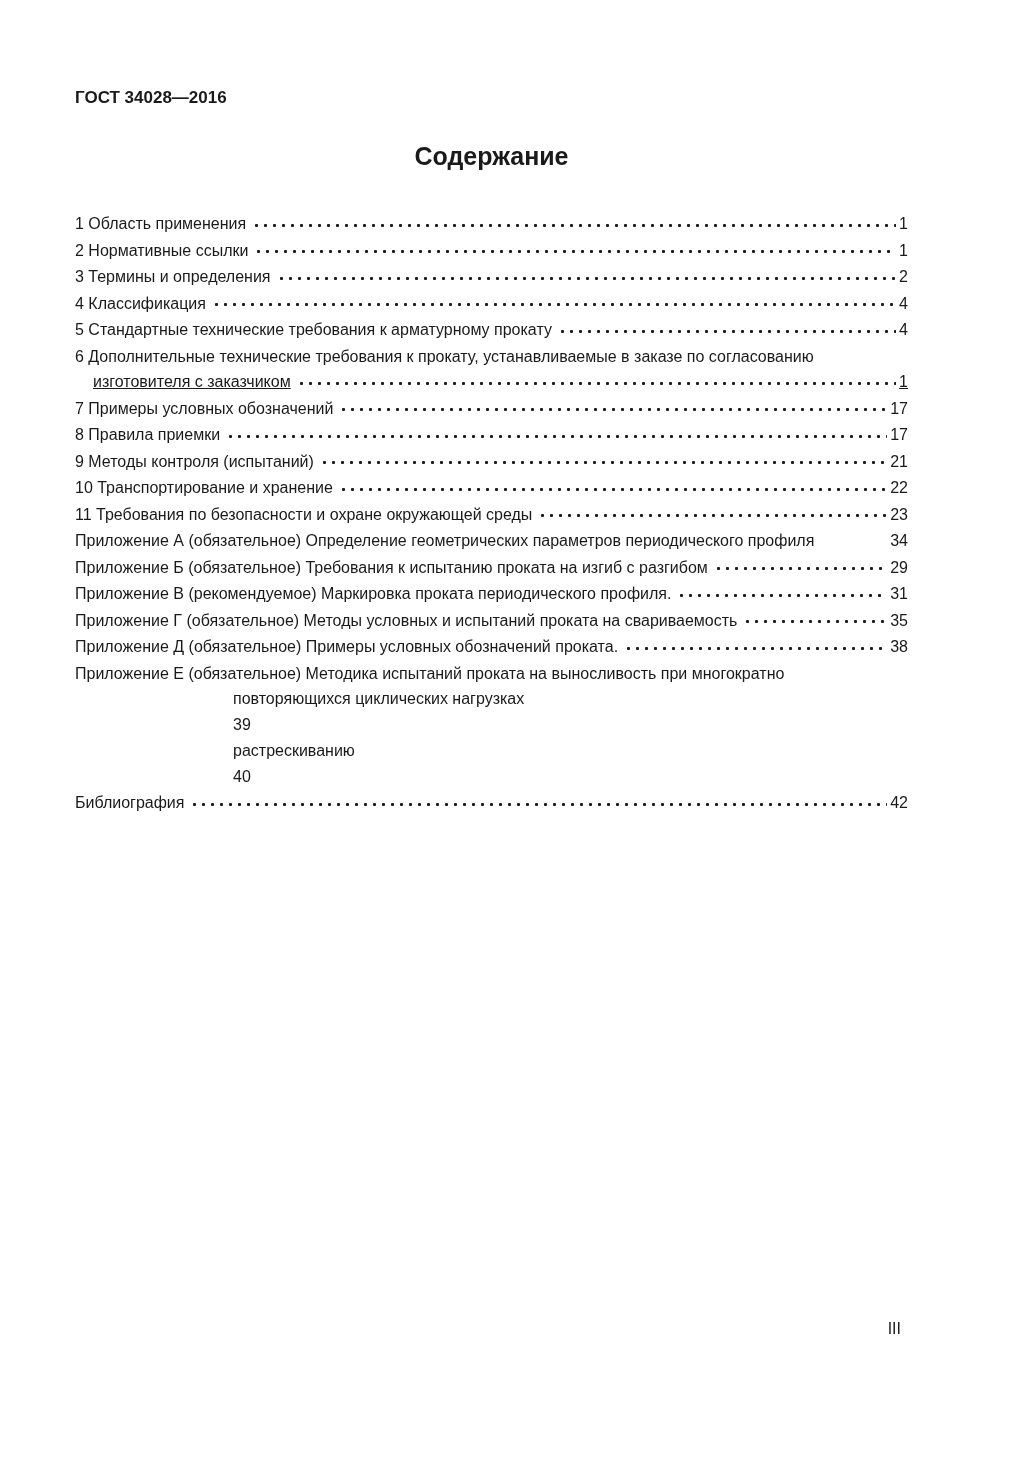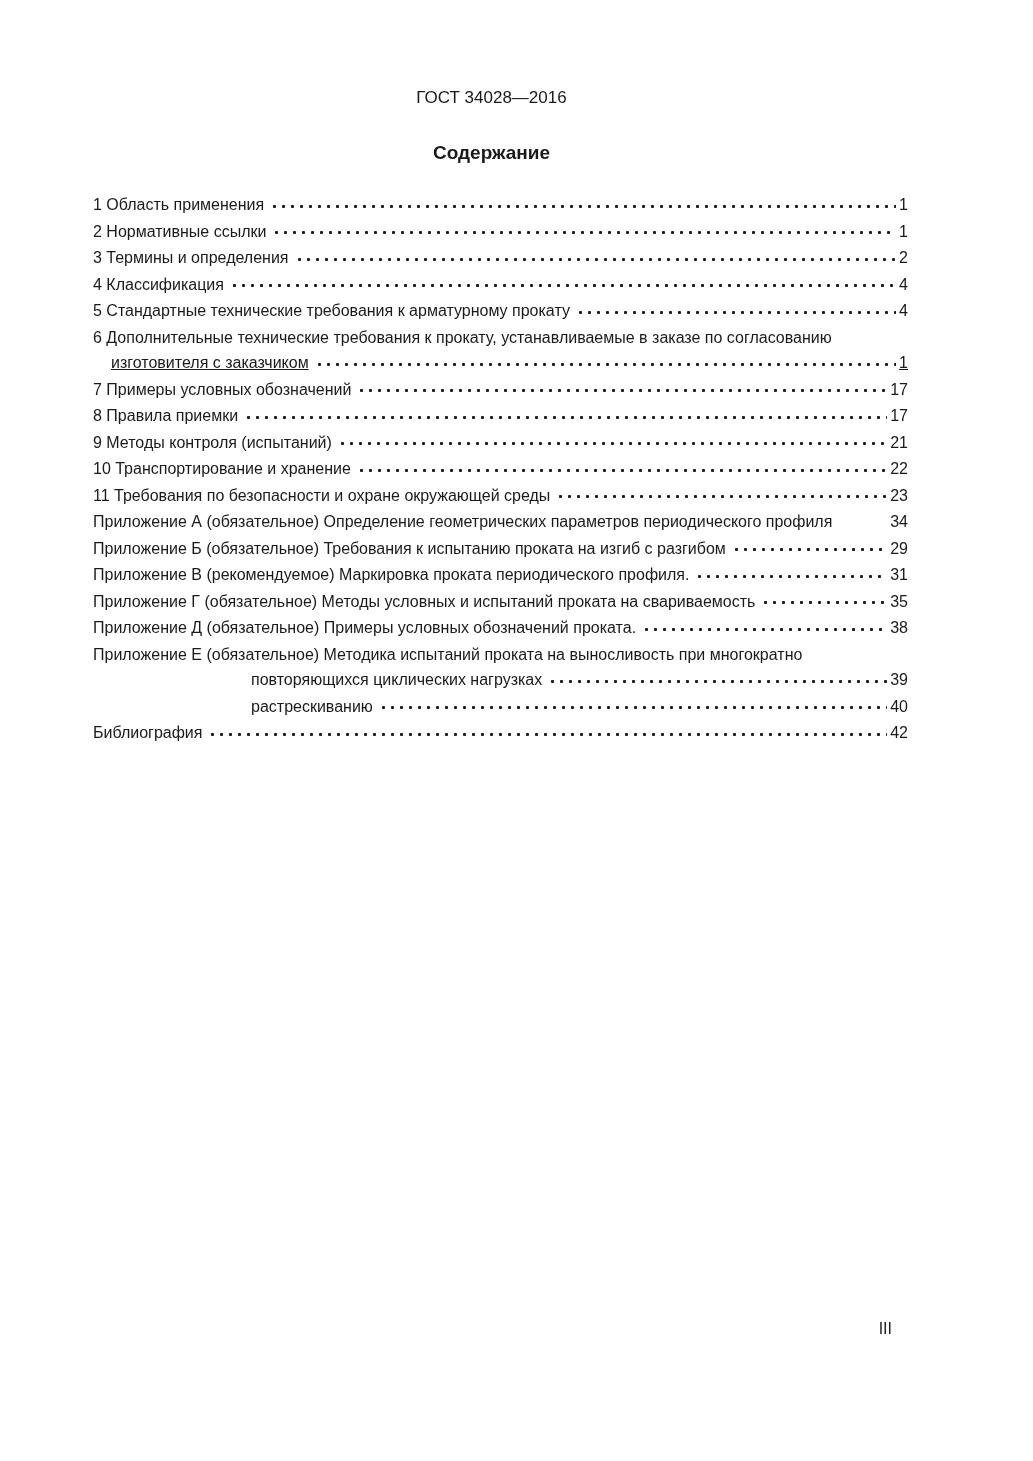--- a/index.html
+++ b/index.html
@@ -15,46 +15,46 @@
     color: #1a1a1a;
     overflow: hidden;
   }
   .page {
     position: absolute;
     inset: 0;
     padding: 88px 125px 0 75px;
     box-sizing: border-box;
   }
   .doc-header {
-    text-align: center;
-    font-weight: normal;
+    text-align: left;
+    font-weight: bold;
     font-size: 17px;
     line-height: 20px;
   }
   .page-title {
     text-align: center;
     font-weight: bold;
-    font-size: 19px;
+    font-size: 25px;
     margin-top: 34px;
-    margin-bottom: 28px;
+    margin-bottom: 40px;
   }
   .toc-list {
     font-size: 16px;
   }
   .toc-entry {
-    margin: 0 0 1px 18px;
+    margin: 0 0 1px 0;
   }
   .toc-line {
     display: flex;
     align-items: baseline;
     line-height: 25.5px;
   }
   .toc-line.indent-0 { padding-left: 0; }
   .toc-line.indent-1 { padding-left: 18px; text-decoration: underline; }
-  .toc-line.indent-2 { padding-left: 158px; }
+  .toc-line.indent-2 { padding-left: 158px; flex-direction: column; }
   .toc-text {
     flex: 0 1 auto;
   }
   .leader {
     flex: 1 1 auto;
     min-width: 6px;
     margin: 0 3px 0 6px;
     align-self: stretch;
     background-image: radial-gradient(circle, #1c1c1c 1.3px, transparent 1.8px);
     background-size: 9px 9px;
@@ -64,21 +64,21 @@
   .leader.no-dots {
     background-image: none;
   }
   .toc-page {
     flex: 0 0 auto;
     text-align: right;
   }
   .page-footer {
     position: absolute;
     top: 1320px;
-    right: 141px;
+    right: 132px;
     font-size: 16px;
     text-align: right;
   }
 </style>
 </head>
 <body>
 
 <div class="page">
 
   <div class="doc-header">ГОСТ 34028—2016</div>

